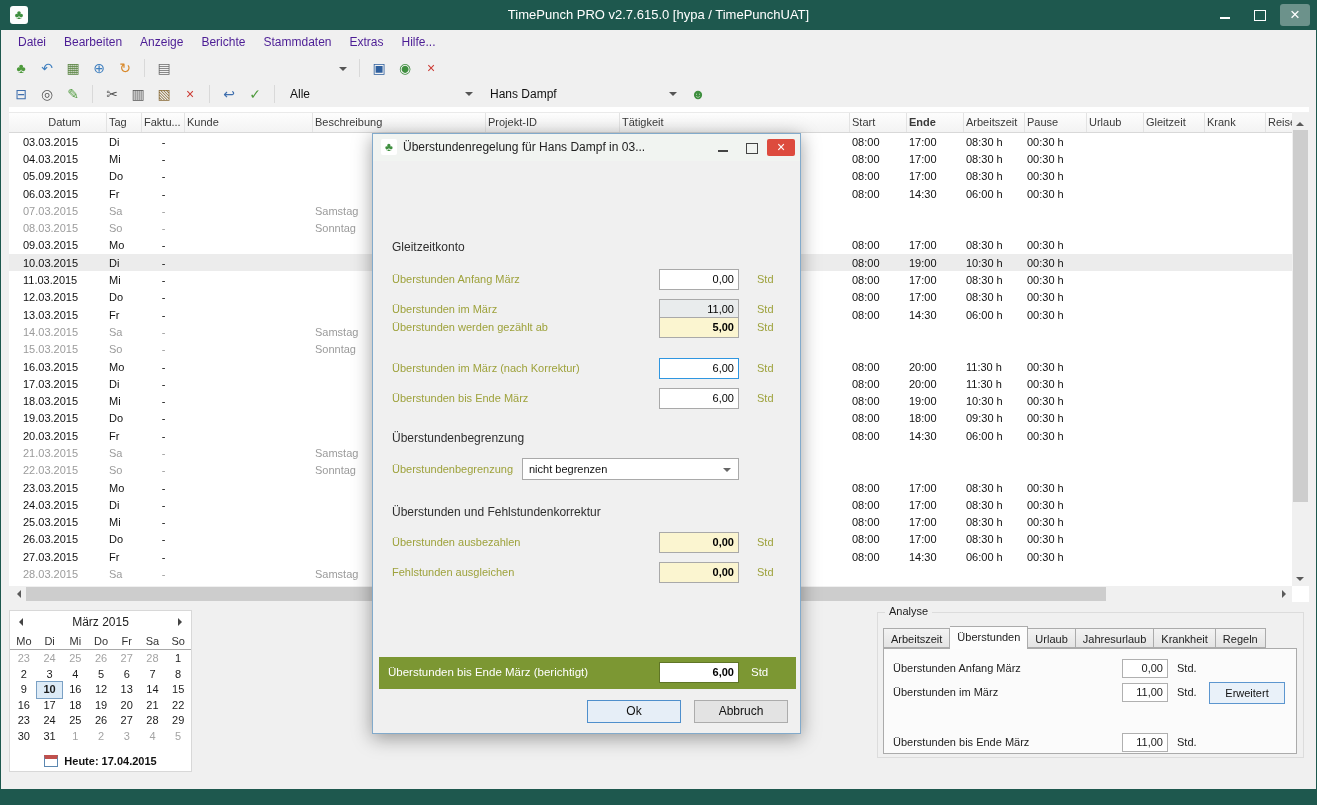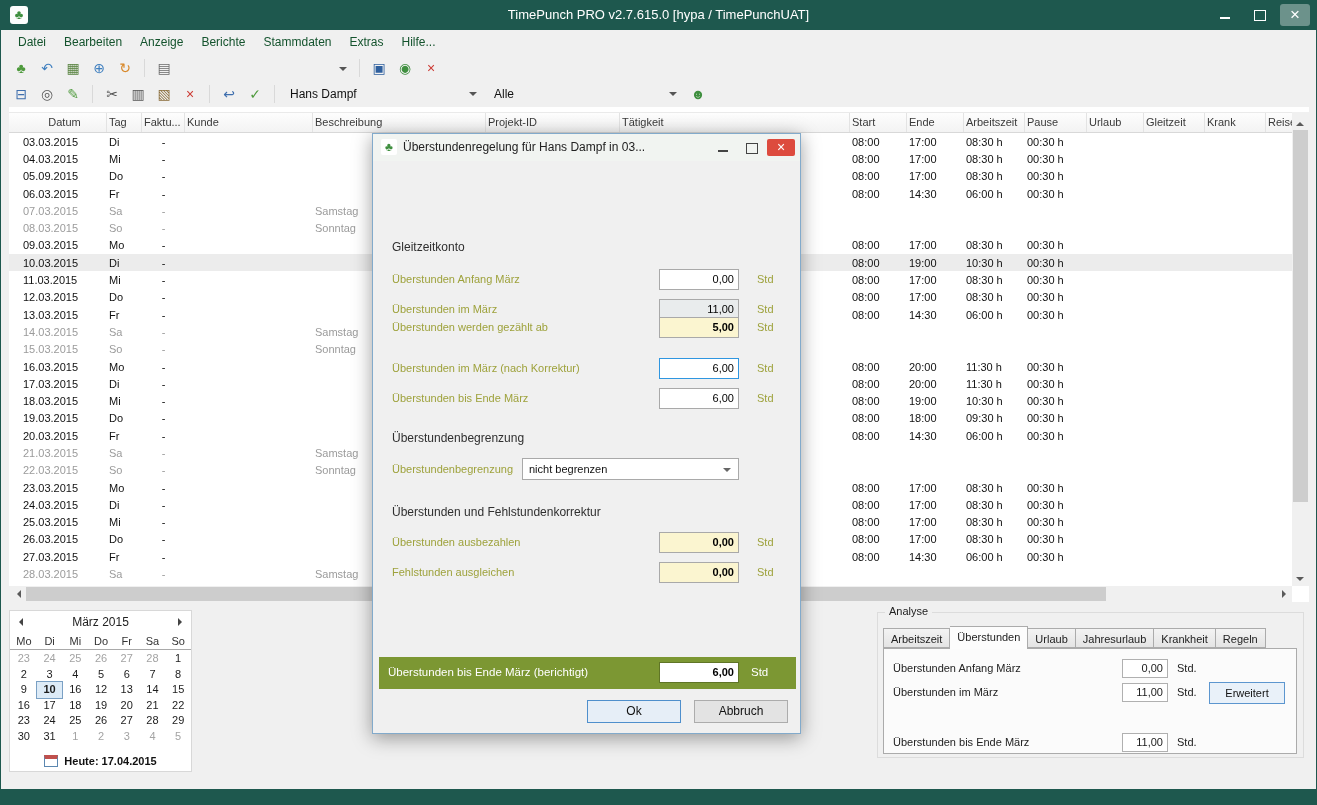--- a/index.html
+++ b/index.html
@@ -13,21 +13,21 @@
 #window-title{position:absolute;left:0;right:0;top:0;height:30px;line-height:30px;text-align:center;color:#fff;font-size:13px;}
 .win-controls{position:absolute;right:6px;top:4px;display:flex;gap:5px;}
 .wc{width:30px;height:22px;display:flex;align-items:center;justify-content:center;}
 .wc.min::before{content:"";width:10px;height:2px;background:#fff;display:block;margin-top:6px;}
 .wc.max::before{content:"";width:10px;height:9px;border:1px solid #fff;display:block;}
 .wc.close{background:rgba(255,255,255,.35);border-radius:3px;}
 .wc.close::before{content:"×";color:#fff;font-size:17px;line-height:20px;}
 
 
 #menubar{position:absolute;left:8px;top:30px;right:8px;height:25px;display:flex;align-items:center;}
-.menu-item{padding:0 9px;height:21px;line-height:21px;font-size:12px;color:#14532d;}
+.menu-item{padding:0 9px;height:21px;line-height:21px;font-size:12px;color:#4c1d95;}
 #toolbar1{position:absolute;left:10px;top:55px;height:26px;display:flex;align-items:center;gap:6px;}
 #toolbar2{position:absolute;left:10px;top:81px;height:26px;display:flex;align-items:center;gap:6px;}
 .tb-icon{width:20px;height:20px;font-size:14px;line-height:20px;text-align:center;}
 .tb-sep{width:1px;height:18px;background:#d9d9d9;margin:0 3px;}
 .tb-caret{width:14px;height:20px;position:relative;}
 .tb-caret::before{content:"";position:absolute;left:3px;top:9px;border:4px solid transparent;border-top-color:#555;}
 .tb-space{height:1px;}
 .tbgrp{display:flex;align-items:center;gap:6px;}
 .combo{position:relative;height:22px;line-height:22px;padding:0 18px 0 6px;font-size:12px;color:#111;}
 .combo::after{content:"";position:absolute;right:5px;top:9px;border:4px solid transparent;border-top-color:#555;}
@@ -177,36 +177,36 @@
         <div class="tb-sep"></div>
         <div class="tb-icon" style="color: rgb(85, 85, 85);">✂</div>
         <div class="tb-icon" style="color: rgb(85, 85, 85);">▥</div>
         <div class="tb-icon" style="color: rgb(138, 109, 59);">▧</div>
         <div class="tb-icon" style="color: rgb(204, 58, 51);">×</div>
         <div class="tb-sep"></div>
         <div class="tb-icon" style="color: rgb(63, 111, 174);">↩</div>
         <div class="tb-icon" style="color: rgb(78, 154, 60);">✓</div>
         <div class="tb-sep"></div>
       </div>
+    <div id="filter-combo" class="combo">Alle</div>
     <div id="user-combo" class="combo">Hans Dampf</div>
-    <div id="filter-combo" class="combo">Alle</div>
     <span id="person-icon" class="tb-icon">☻</span>
   </div>
 
   <div id="table-bg"></div>
   <div id="thead">
       <div class="th" style="width: 86px; text-align: center;">Datum</div>
       <div class="th" style="width: 35px;">Tag</div>
       <div class="th" style="width: 43px;">Faktu...</div>
       <div class="th" style="width: 128px;">Kunde</div>
       <div class="th" style="width: 173px;">Beschreibung</div>
       <div class="th" style="width: 134px;">Projekt-ID</div>
       <div class="th" style="width: 230px;">Tätigkeit</div>
       <div class="th" style="width: 57px;">Start</div>
-      <div class="th" style="width: 57px;">Ende</div>
+      <div class="th" style="width: 57px; font-weight: bold;">Ende</div>
       <div class="th" style="width: 61px;">Arbeitszeit</div>
       <div class="th" style="width: 62px;">Pause</div>
       <div class="th" style="width: 57px;">Urlaub</div>
       <div class="th" style="width: 61px;">Gleitzeit</div>
       <div class="th" style="width: 61px;">Krank</div>
       <div class="th" style="width: 27px;">Reise...</div>
     </div>
   <div id="tbody">
       <div class="tr">
         <div class="td" style="width: 86px;">03.03.2015</div>

